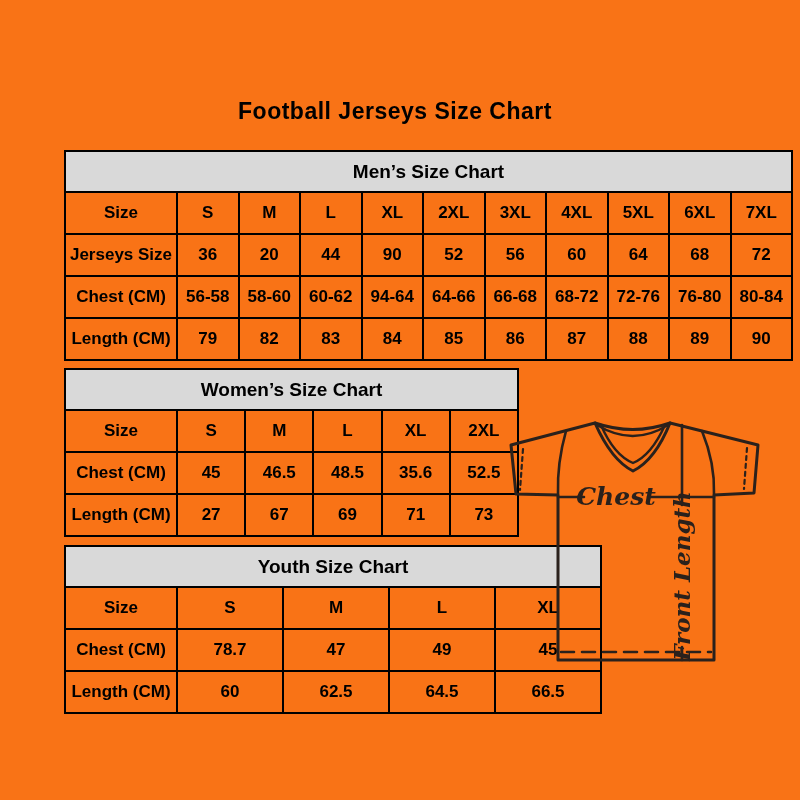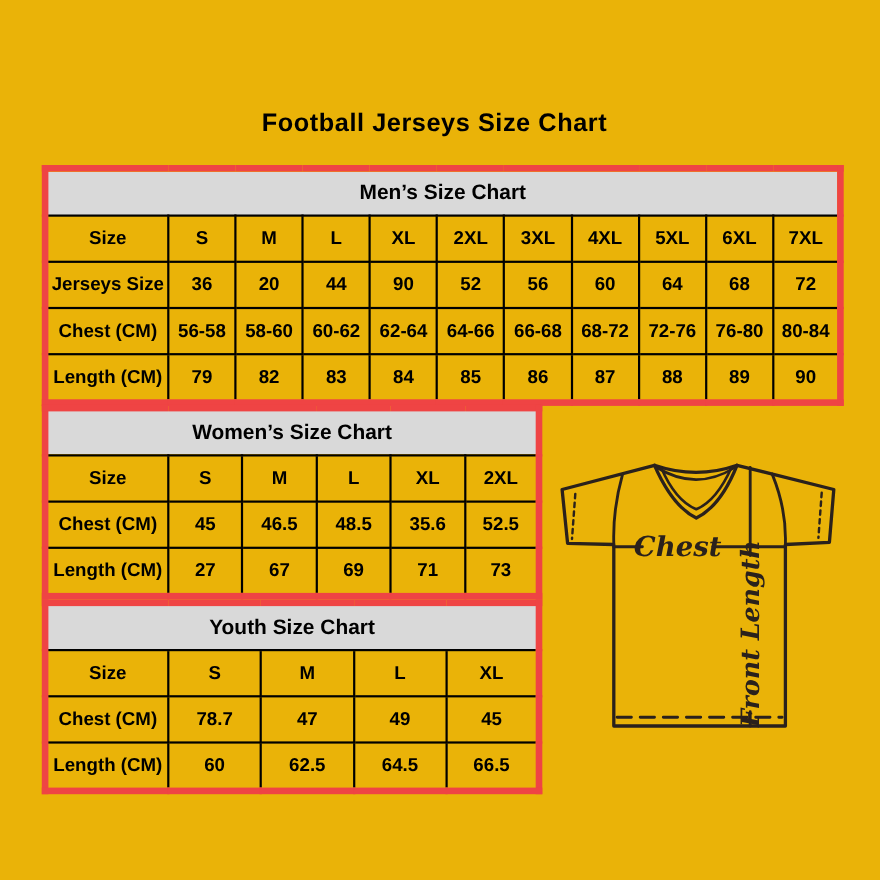--- a/index.html
+++ b/index.html
@@ -1,28 +1,28 @@
 <!DOCTYPE html>
 <html><head>
 <meta charset="utf-8">
 <style>
   html,body{margin:0;padding:0;background:#ffffff;}
-  .page{position:relative;width:800px;height:800px;background:#eab308;overflow:hidden;
+  .page{position:relative;width:800px;height:800px;background:#f97316;overflow:hidden;
         font-family:"Liberation Sans", sans-serif;color:#000;}
   .title{position:absolute;top:98px;left:0;width:790px;text-align:center;
          font-size:23px;font-weight:bold;letter-spacing:.5px;}
   table.sizechart{position:absolute;border-collapse:collapse;table-layout:fixed;
-                  border:6px solid #ef4444;}
+                  border:2px solid #ef4444;margin-left:26px;}
   table.sizechart th,table.sizechart td{border:2px solid #000;height:40px;padding:0;
                   text-align:center;vertical-align:middle;font-weight:bold;
                   font-size:17px;white-space:nowrap;overflow:hidden;}
   table.sizechart th.band{background:#d9d9d9;font-size:19px;height:39px;}
   table.mens{left:38px;top:150px;width:729px;}
   table.womens{left:38px;top:368px;width:455px;}
-  table.youth{left:38px;top:545px;width:455px;}
+  table.youth{left:38px;top:545px;width:538px;}
   .jersey{position:absolute;left:498px;top:398px;width:292px;height:295px;}
   .jersey text{font-family:"DejaVu Serif", serif;font-style:italic;font-weight:bold;
                fill:#2a211c;}
 </style>
 </head>
 <body>
 
 <div class="page">
 
   <div class="title">Football Jerseys Size Chart</div>
@@ -69,21 +69,21 @@
       <td>60</td>
       <td>64</td>
       <td>68</td>
       <td>72</td>
     </tr>
     <tr>
       <td>Chest (CM)</td>
       <td>56-58</td>
       <td>58-60</td>
       <td>60-62</td>
-      <td>62-64</td>
+      <td>94-64</td>
       <td>64-66</td>
       <td>66-68</td>
       <td>68-72</td>
       <td>72-76</td>
       <td>76-80</td>
       <td>80-84</td>
     </tr>
     <tr>
       <td>Length (CM)</td>
       <td>79</td>

